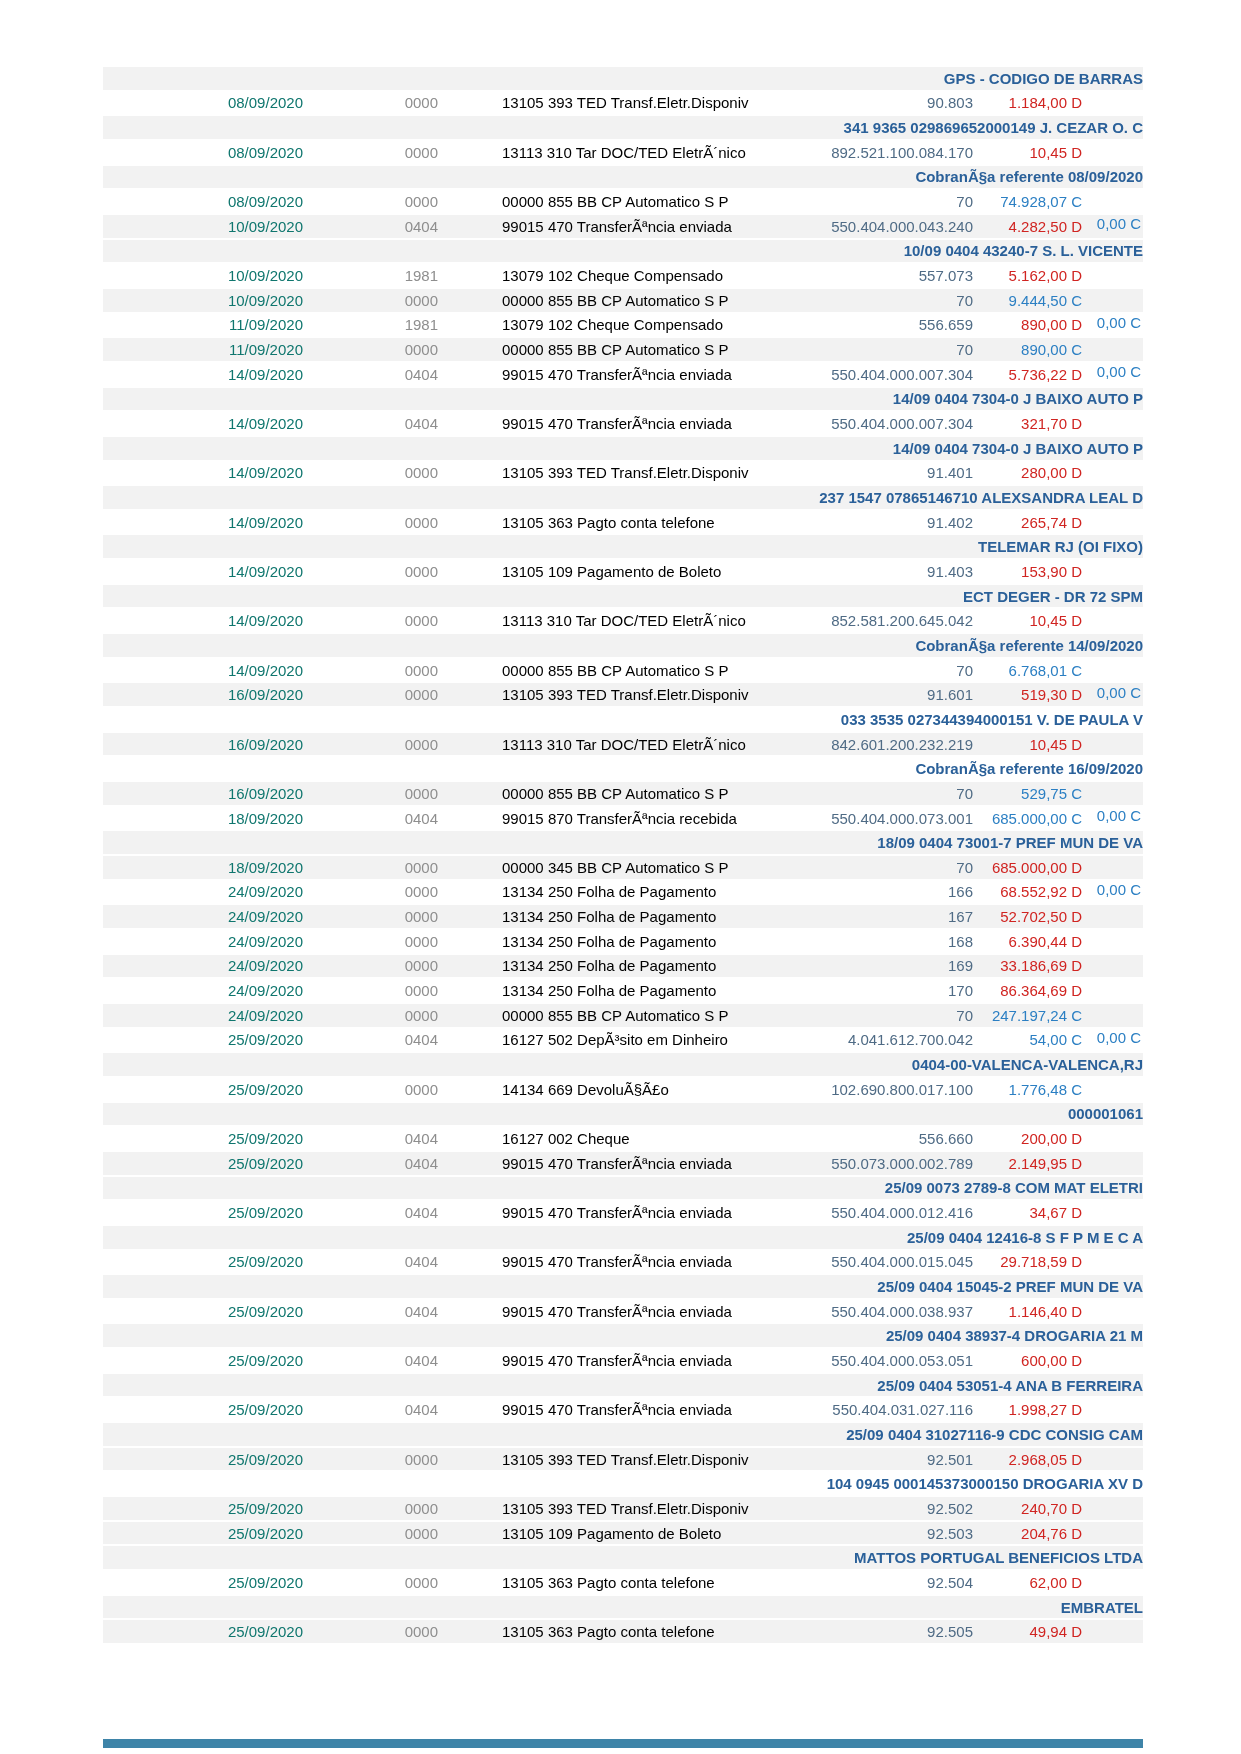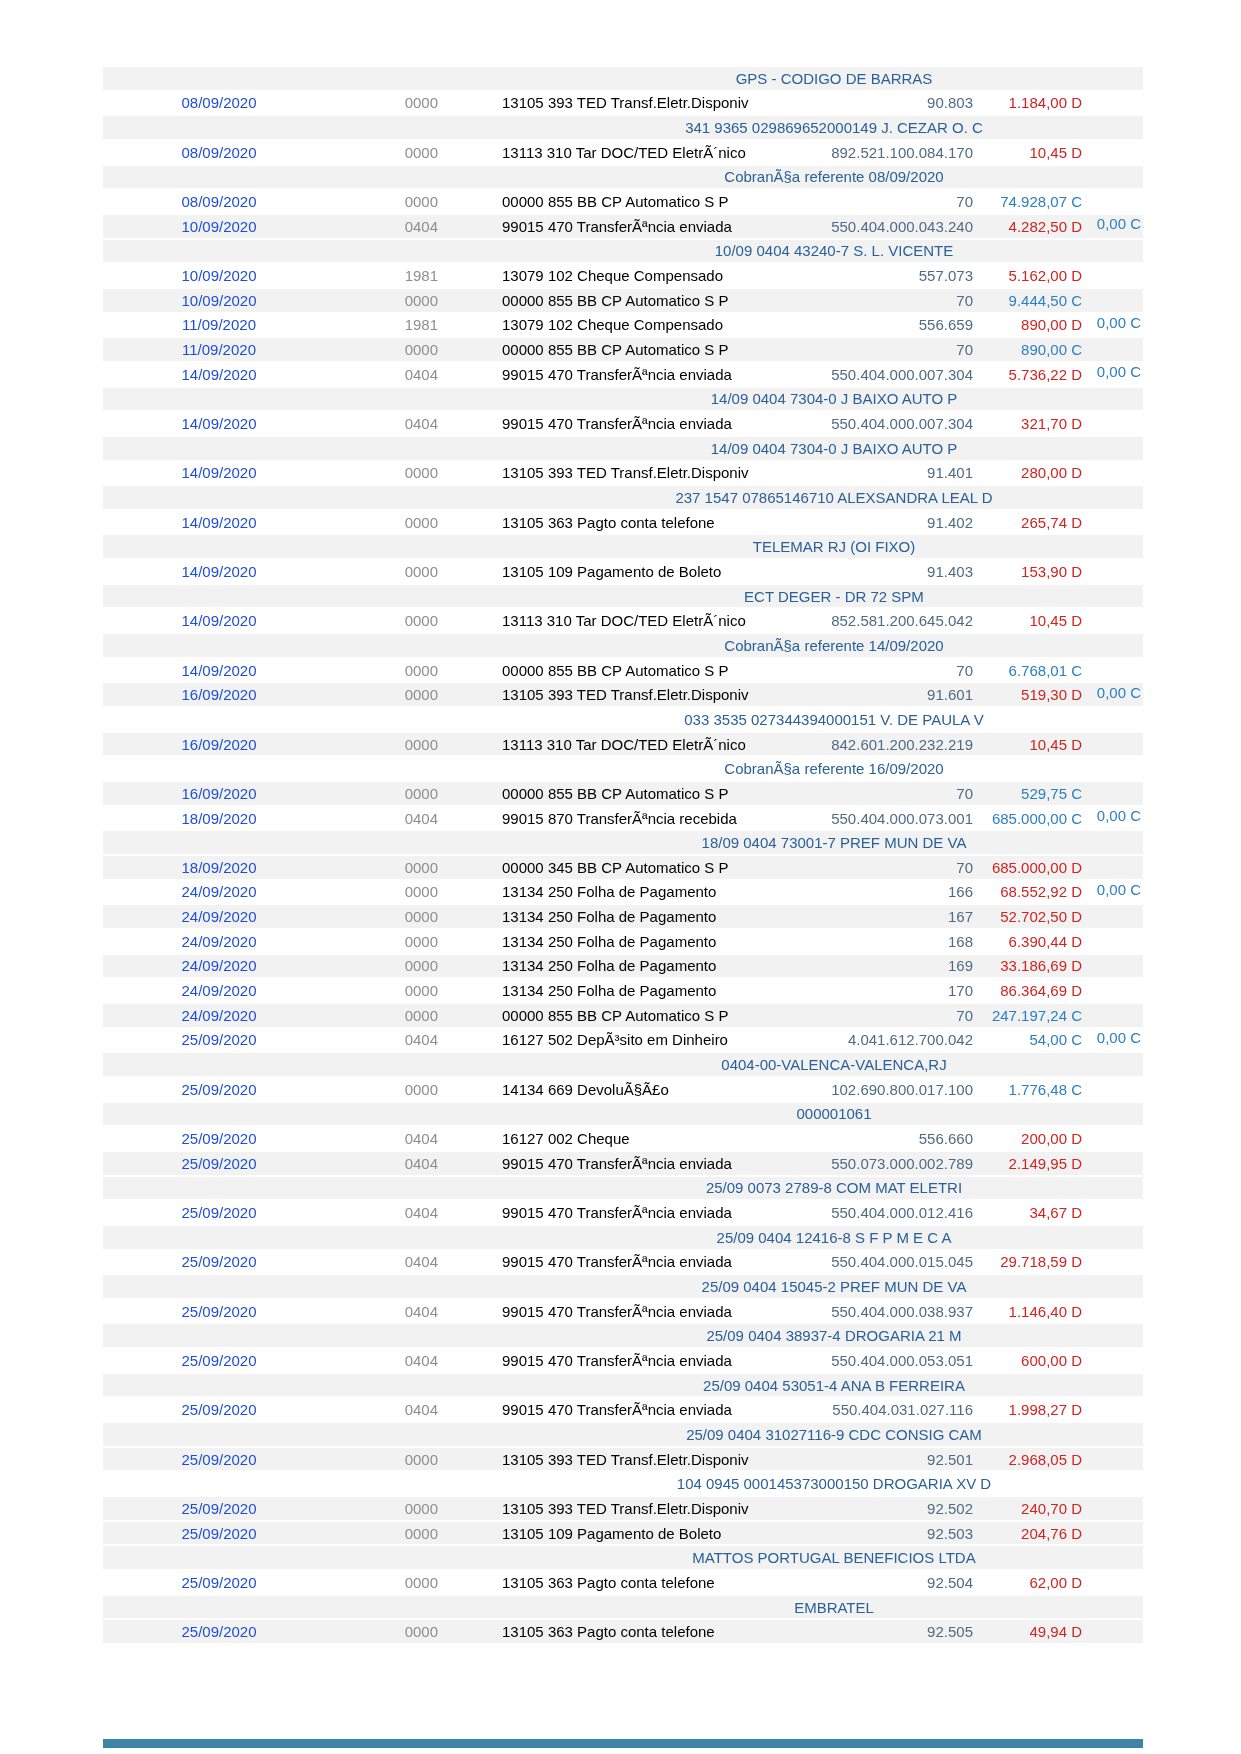--- a/index.html
+++ b/index.html
@@ -25,27 +25,27 @@
     display: flex;
     align-items: center;
     height: 24.66px;
     border-bottom: 2px solid #ffffff;
     font-size: 15px;
     white-space: nowrap;
     background: #ffffff;
   }
   .row.shaded { background: #f2f2f2; }
   .cell { overflow: visible; }
-  .c-date   { width: 200px; padding-left: 32px;  text-align: center;  color: #1d4ed8; }
+  .c-date   { width: 200px; padding-left: 32px;  text-align: right;  color: #0f766e; }
   .c-branch { width: 135px; text-align: right;   color: #8e8e8e; }
   .c-desc   { width: 305px; padding-left: 64px; text-align: left;  color: #000000; }
   .c-doc    { width: 230px; text-align: right;   color: #4f6b85; }
   .c-value  { width: 109px; text-align: right; }
   .c-bal    { width: 61px;  text-align: right;   padding-right: 2px; margin-top: 44px; }
-  .c-detail { width: 1040px; padding-left: 422px; text-align: center; color: #2a6099; }
+  .c-detail { width: 1040px; padding-left: 422px; text-align: right; color: #2a6099; font-weight: bold; }
   .debit  { color: #d02421; }
   .credit { color: #2b7fc3; }
   #footer-bar {
     position: absolute;
     left: 103px;
     top: 1739px;
     width: 1040px;
     height: 9px;
     background: #3e84a8;
   }

